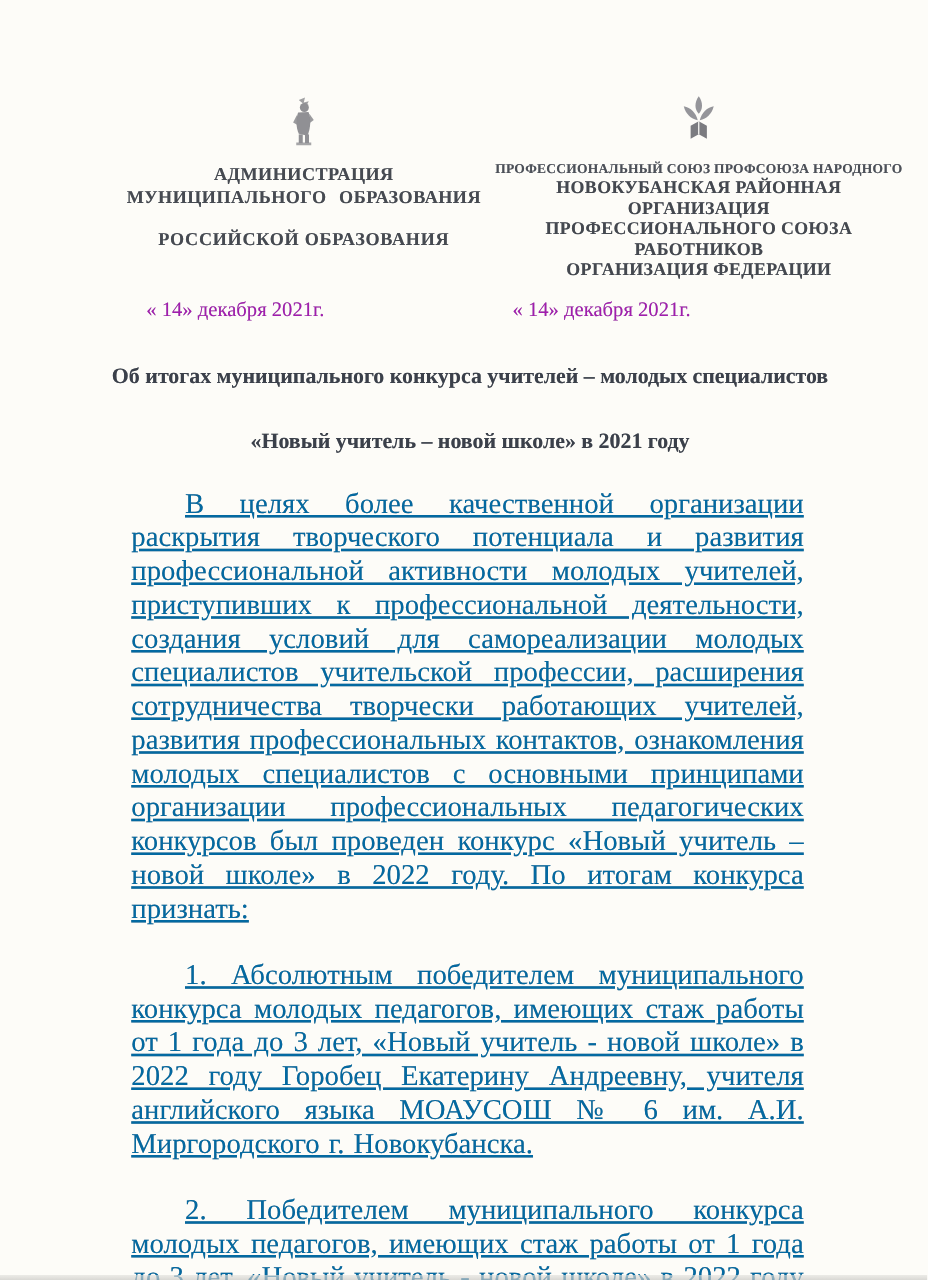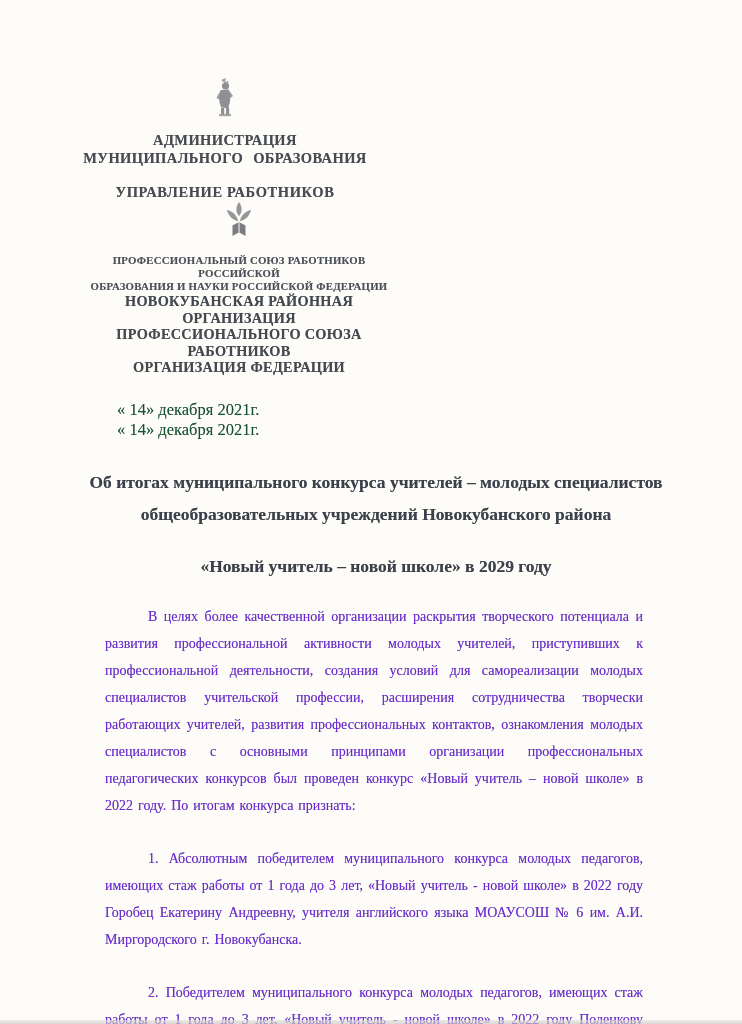--- a/index.html
+++ b/index.html
@@ -12,22 +12,21 @@
     width: 742px;
     height: 1024px;
     margin: 0 auto;
     background: #fdfcf8;
     overflow: hidden;
     font-family: "Liberation Serif", "DejaVu Serif", serif;
     color: #454a52;
   }
   .letterhead {
     display: flex;
-    padding: 76px 20px 0 72px;
-    flex-direction: column;
+    padding: 76px 20px 0 92px;
   }
   .lh-col { text-align: center; }
   .lh-left  { width: 306px; }
   .lh-right { width: 330px; margin-left: 2px; }
   .emblem-box {
     height: 44px;
     display: flex;
     justify-content: center;
     align-items: flex-start;
   }
@@ -67,49 +66,49 @@
     text-shadow: 0 0 0.5px rgba(70,76,88,0.5);
   }
   .union-paren {
     font-size: 10.4px;
     line-height: 11.5px;
     margin-top: 3px;
     color: #585d64;
   }
   .dates-row {
     display: flex;
-    margin: 24px 0 0 117px;
+    margin: 13px 0 0 117px;
     font-size: 16.5px;
-    color: #14532d;
+    color: #a21caf;
     text-shadow: 0 0 0.4px rgba(70,76,88,0.4);
-    flex-direction: column;
   }
   .date-left { width: 293px; }
   .title-block {
     margin: 26px 50px 0 60px;
     text-align: center;
     font-weight: bold;
     font-size: 17.5px;
     color: #3b404a;
     text-shadow: 0 0 0.5px rgba(60,66,78,0.5);
   }
   .title-line { line-height: 32px; }
   .subtitle   { margin-top: 20px; }
   .body-block {
     margin: 21px 99px 0 105px;
   }
   .para {
     margin: 0 0 26px 0;
     text-align: justify;
     text-indent: 43px;
-    font-size: 14px;
+    font-size: 23px;
     line-height: 27px;
     word-spacing: 1.5px;
-    color: #6d28d9;
+    color: #0369a1;
     text-shadow: 0 0 0.5px rgba(70,76,88,0.5);
+    text-decoration: underline;
   }
   .scan-edge-bottom {
     position: absolute;
     left: 0; right: 0; bottom: 0;
     height: 4px;
     background: linear-gradient(#e3e2de, #c6c5c1);
     opacity: 0.65;
   }
   .emblem-svg { display: block; }
 </style>
@@ -130,53 +129,51 @@
             <path d="M7.5 16 L4.5 22 L8 24 Z" opacity="0.9"></path>
             <path d="M17.5 15 L21 20 L17.6 22.5 Z" opacity="0.9"></path>
             <rect x="9" y="31.5" width="3.2" height="7"></rect>
             <rect x="14" y="31.5" width="3.2" height="7"></rect>
             <rect x="7" y="38" width="12" height="2.2" opacity="0.8"></rect>
           </g>
         </svg>
       </div>
       <div class="org-line">АДМИНИСТРАЦИЯ</div>
       <div class="org-line">МУНИЦИПАЛЬНОГО ОБРАЗОВАНИЯ</div>
-      <div class="department">УПРАВЛЕНИЕ РАБОТНИКОВ</div>
+      <div class="department">РОССИЙСКОЙ ОБРАЗОВАНИЯ</div>
     </div>
 
     <div class="lh-col lh-right">
       <div class="emblem-box">
         <svg class="emblem-svg" width="32" height="44" viewBox="0 0 32 44" xmlns="http://www.w3.org/2000/svg">
           <g fill="#95959a">
             <path d="M16 1 C12.4 6 12.6 11.5 16 15 C19.4 11.5 19.6 6 16 1 Z"></path>
             <path d="M4 9 C5.5 15 9.5 19 15.2 20.2 C13.6 14.2 9.8 10.2 4 9 Z"></path>
             <path d="M28 9 C26.5 15 22.5 19 16.8 20.2 C18.4 14.2 22.2 10.2 28 9 Z"></path>
             <path d="M9.5 24.5 L16 21 L22.5 24.5 L22.5 35 L16 31.3 L9.5 35 Z" fill="#7b7b80"></path>
             <path d="M16 21 L16 31.3" stroke="#fdfcf8" stroke-width="1" fill="none"></path>
           </g>
         </svg>
       </div>
-      <div class="union-small">ПРОФЕССИОНАЛЬНЫЙ СОЮЗ РАБОТНИКОВ РОССИЙСКОЙ</div>
-      <div class="union-small">ОБРАЗОВАНИЯ И НАУКИ РОССИЙСКОЙ ФЕДЕРАЦИИ</div>
+      <div class="union-small">ПРОФЕССИОНАЛЬНЫЙ СОЮЗ ПРОФСОЮЗА НАРОДНОГО</div>
       <div class="union-main">НОВОКУБАНСКАЯ РАЙОННАЯ ОРГАНИЗАЦИЯ</div>
       <div class="union-main">ПРОФЕССИОНАЛЬНОГО СОЮЗА РАБОТНИКОВ</div>
       <div class="union-main">ОРГАНИЗАЦИЯ ФЕДЕРАЦИИ</div>
     </div>
 
   </header>
 
   <div class="dates-row">
     <span class="date-left">« 14» декабря 2021г.</span>
     <span class="date-right">« 14» декабря 2021г.</span>
   </div>
 
   <div class="title-block">
     <div class="title-line">Об итогах муниципального конкурса учителей – молодых специалистов</div>
-    <div class="title-line">общеобразовательных учреждений Новокубанского района</div>
-    <div class="title-line subtitle">«Новый учитель – новой школе» в 2029 году</div>
+    <div class="title-line subtitle">«Новый учитель – новой школе» в 2021 году</div>
   </div>
 
   <div class="body-block">
     <p class="para">В целях более качественной организации раскрытия творческого потенциала и развития профессиональной активности молодых учителей, приступивших к профессиональной деятельности, создания условий для самореализации молодых специалистов учительской профессии, расширения сотрудничества творчески работающих учителей, развития профессиональных контактов, ознакомления молодых специалистов с основными принципами организации профессиональных педагогических конкурсов был проведен конкурс «Новый учитель – новой школе» в 2022 году. По итогам конкурса признать:</p>
     <p class="para">1. Абсолютным победителем муниципального конкурса молодых педагогов, имеющих стаж работы от 1 года до 3 лет, «Новый учитель - новой школе» в 2022 году Горобец Екатерину Андреевну, учителя английского языка МОАУСОШ № 6 им. А.И. Миргородского г. Новокубанска.</p>
     <p class="para">2. Победителем муниципального конкурса молодых педагогов, имеющих стаж работы от 1 года до 3 лет, «Новый учитель - новой школе» в 2022 году Поленкову Евгению Андреевну, учителя истории и обществознания МОАУСОШ № 17 им. Н.К. Киянова х. Ляпино.</p>
 
   </div>
 
   <div class="scan-edge-bottom"></div>

